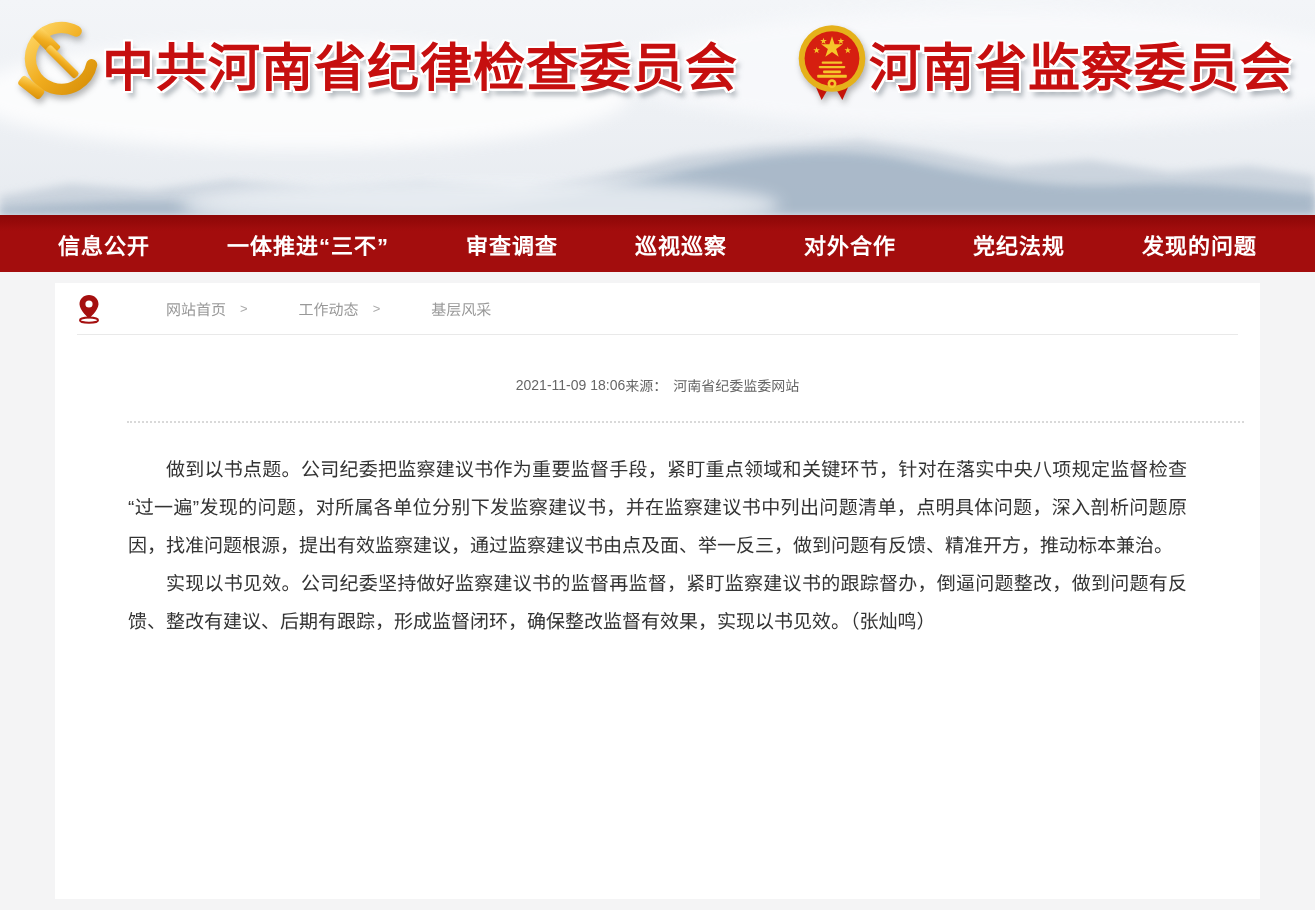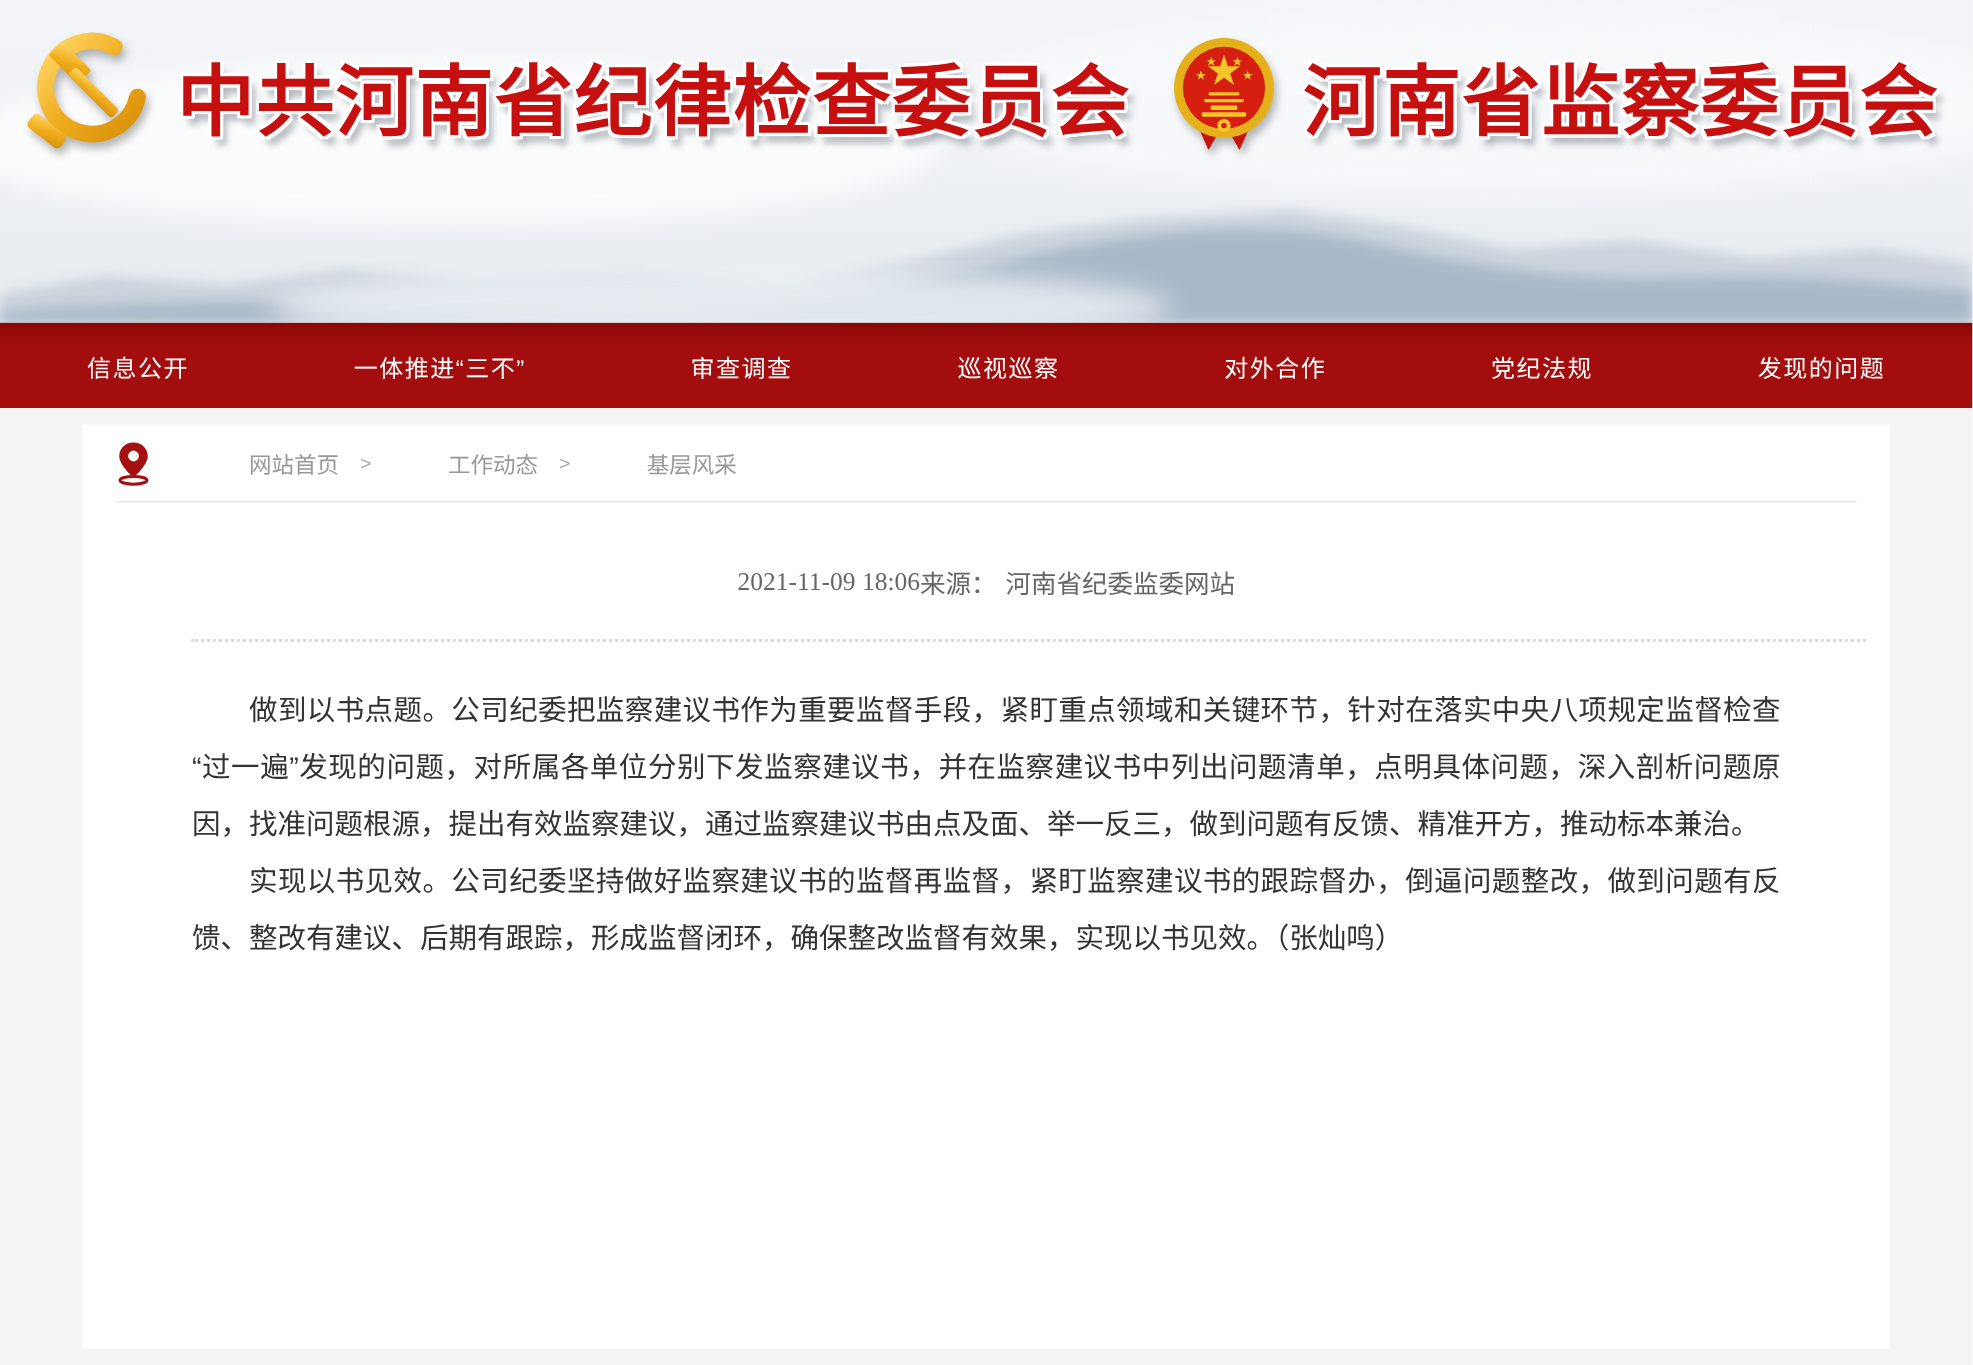--- a/index.html
+++ b/index.html
@@ -35,41 +35,40 @@
     height:112px;
   }
   .org{display:flex;align-items:center;}
   .org .emblem{display:inline-block;line-height:0;filter:drop-shadow(2px 4px 3px rgba(90,90,90,.45));}
   .org-title{
     font-size:52px;
     font-weight:bold;
     letter-spacing:1px;
     color:var(--banner-red);
     white-space:nowrap;
-    margin-left:16px;
     text-shadow:
       -2px -2px 0 #ffffff, 2px -2px 0 #ffffff,
       -2px  2px 0 #ffffff, 2px  2px 0 #ffffff,
        0   -2px 0 #ffffff, 0    2px 0 #ffffff,
       -2px  0   0 #ffffff, 2px  0   0 #ffffff,
        4px  6px 5px rgba(110,120,130,.55);
   }
   
   .main-nav{
     height:57px;
     background:linear-gradient(180deg,#8c0707 0%,#a30d0d 28%,#a30d0d 100%);
     display:flex;
     align-items:center;
     justify-content:space-between;
     padding:0 58px;
   }
   .nav-item{
     color:#ffffff;
-    font-size:16px;
-    font-weight:normal;
+    font-size:22px;
+    font-weight:bold;
     text-decoration:none;
     letter-spacing:1px;
     white-space:nowrap;
     cursor:pointer;
   }
   
   .page-body{padding:11px 55px 0;}
   .content-card{
     background:#ffffff;
     min-height:616px;
@@ -93,23 +92,22 @@
     font-size:30px;
     font-weight:400;
     color:var(--text);
     letter-spacing:1px;
   }
   .meta{
     margin-top:40px;
     display:flex;
     justify-content:center;
     align-items:center;
-    font-size:17px;
+    font-size:14px;
     color:var(--meta);
-    font-family:Liberation Serif, serif;
   }
   .meta .source{display:flex;gap:6px;}
   .dotted-divider{
     border-top:2px dotted #d9d9d9;
     margin:26px 16px 0 72px;
   }
   .article-body{
     padding:28px 73px 0;
   }
   .article-body p{

